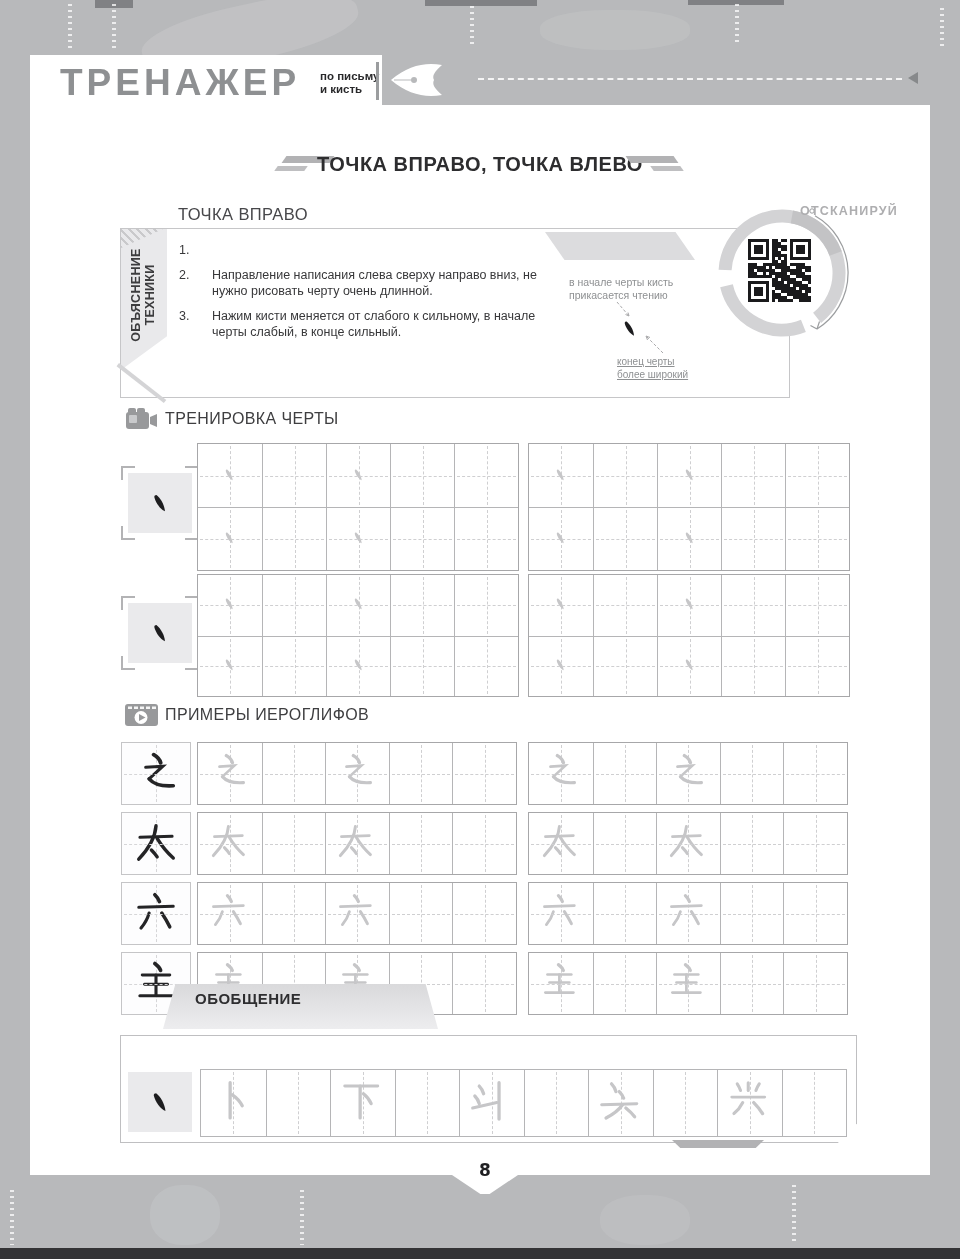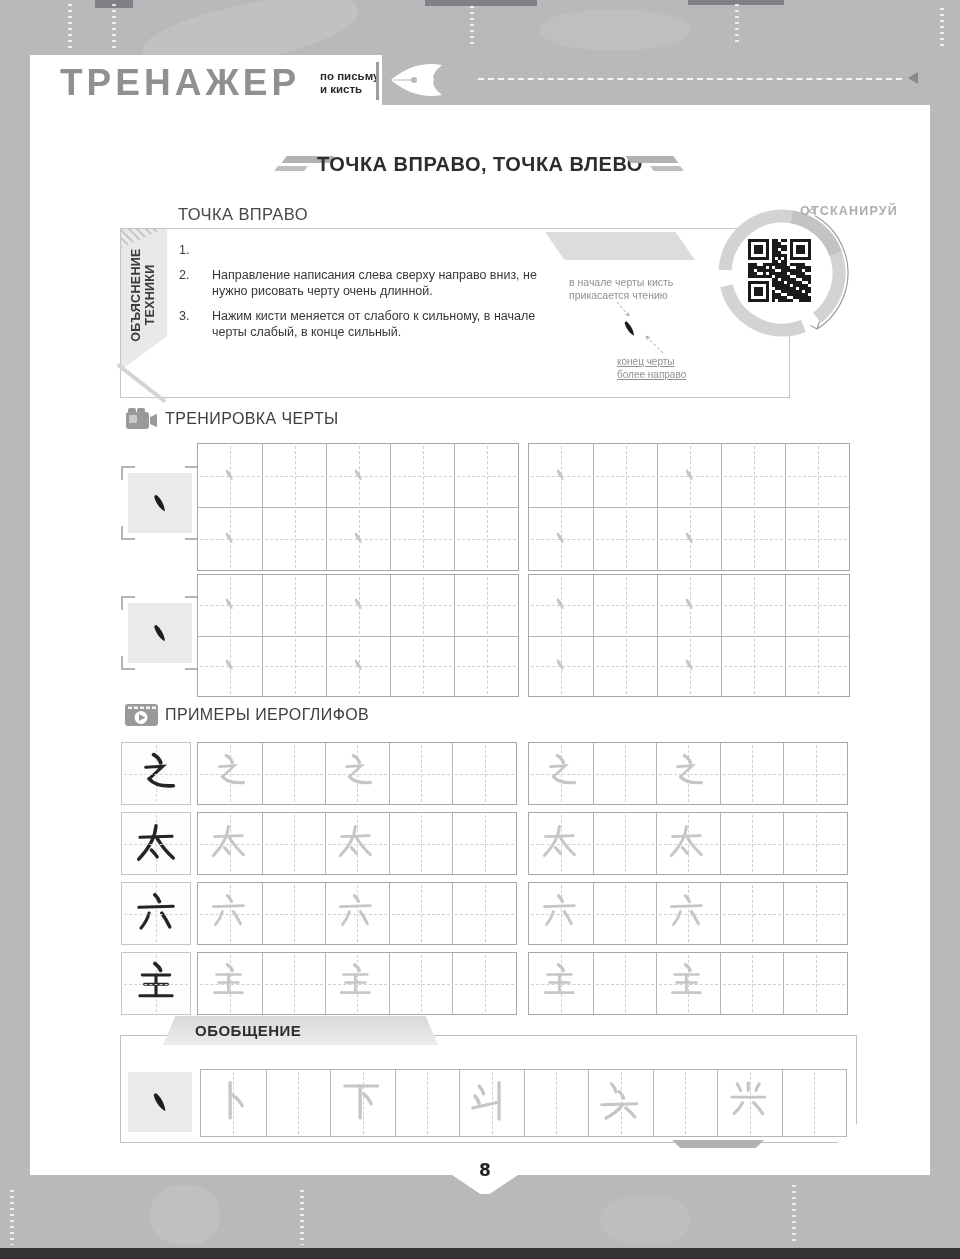--- a/index.html
+++ b/index.html
@@ -78,21 +78,21 @@
   .pcell::after{content:"";position:absolute;top:50%;left:2px;right:2px;height:0;border-top:1px dashed #cfcfd1;}
   .pcell.vonly::after{display:none;}
   .pcell svg{position:absolute;left:50%;top:50%;transform:translate(-54%,-56%);}
   .ex-model{position:absolute;width:68px;height:61px;background:#fdfdfe;border:1px solid #c5c5c7;z-index:2;}
   .ex-model svg{position:absolute;left:50%;top:50%;transform:translate(-50%,-52%);}
   .ex-model::before{content:"";position:absolute;left:50%;top:2px;bottom:2px;border-left:1px dashed #d6d6d8;}
   .ex-model::after{content:"";position:absolute;top:50%;left:2px;right:2px;border-top:1px dashed #d6d6d8;}
   
   .sum-box{position:absolute;left:120px;top:1035px;width:735px;height:106px;background:#fff;
            border:1px solid #bfbfc1;z-index:2;clip-path:polygon(0 0,100% 0,100% 82%,97.4% 100%,0 100%);}
-  .sum-tab{position:absolute;left:163px;top:1016px;width:275px;height:29px;z-index:3;
+  .sum-tab{position:absolute;left:163px;top:984px;width:275px;height:45px;z-index:3;
            background:linear-gradient(#d9d9db,#ededef);clip-path:polygon(4.5% 0,95.5% 0,100% 100%,0 100%);}
   .sum-tab span{display:block;padding:6px 0 0 32px;font-size:15px;font-weight:700;color:#2e2e30;letter-spacing:.5px;}
   .sum-model{left:128px;top:1072px;}
   .sum-strip{position:absolute;left:200px;top:1069px;width:645px;height:66px;background:#fff;
              border:1px solid #b5b5b7;z-index:3;}
   .sum-bottom-tab{position:absolute;left:672px;top:1140px;width:92px;height:8px;background:#b2b2b4;
              clip-path:polygon(0 0,100% 0,91% 100%,9% 100%);z-index:3;}
   
   .footer{position:absolute;left:0;top:1175px;width:960px;height:84px;background:#b8b9bb;z-index:2;}
   .dark-strip{position:absolute;left:0;top:1248px;width:960px;height:11px;background:#333335;z-index:4;}
@@ -177,21 +177,21 @@
       <path d="M18,3 L30,17" stroke="#a9a9ab" stroke-width="1" stroke-dasharray="3,2" fill="none"></path>
       <path d="M30,17 L26.5,15.5 M30,17 L29,13.5" stroke="#a9a9ab" stroke-width="1" fill="none"></path>
       <g transform="translate(22,20) scale(0.62)">
         <path d="M9,4 C15,9 20,17 21,27 C14,24 8,15 6,7 C6,5 7,4 9,4 Z" fill="#1c1c1e"></path>
       </g>
       <path d="M64,54 L47,37" stroke="#a9a9ab" stroke-width="1" stroke-dasharray="3,2" fill="none"></path>
       <path d="M47,37 L48.5,41 M47,37 L51,38.5" stroke="#a9a9ab" stroke-width="1" fill="none"></path>
     </svg>
     <div class="anno2">
       <div>конец черты</div>
-      <div>более направо</div>
+      <div>более широкий</div>
     </div>
   </div>
 
   <svg class="ring-svg" width="190" height="150" viewBox="0 0 190 150">
     <circle cx="82" cy="78" r="52" fill="#ffffff"></circle>
     <path d="M25.1,75 A57,57 0 1 1 117.1,122.9" stroke="#d3d3d5" stroke-width="13" fill="none"></path>
     <path d="M103.4,130.9 A57,57 0 0 1 26.5,90.8" stroke="#d3d3d5" stroke-width="13" fill="none"></path>
     <path d="M91.9,21.9 A57,57 0 0 1 135.6,58.5" stroke="#c3c3c5" stroke-width="13" fill="none"></path>
     <path d="M115,20.8 A66,66 0 0 1 117,134" stroke="#9b9d9f" stroke-width="1.2" fill="none"></path>
     <path d="M117,134 L110.5,130.5 M117,134 L119.5,126.5" stroke="#9b9d9f" stroke-width="1.2" fill="none"></path>

